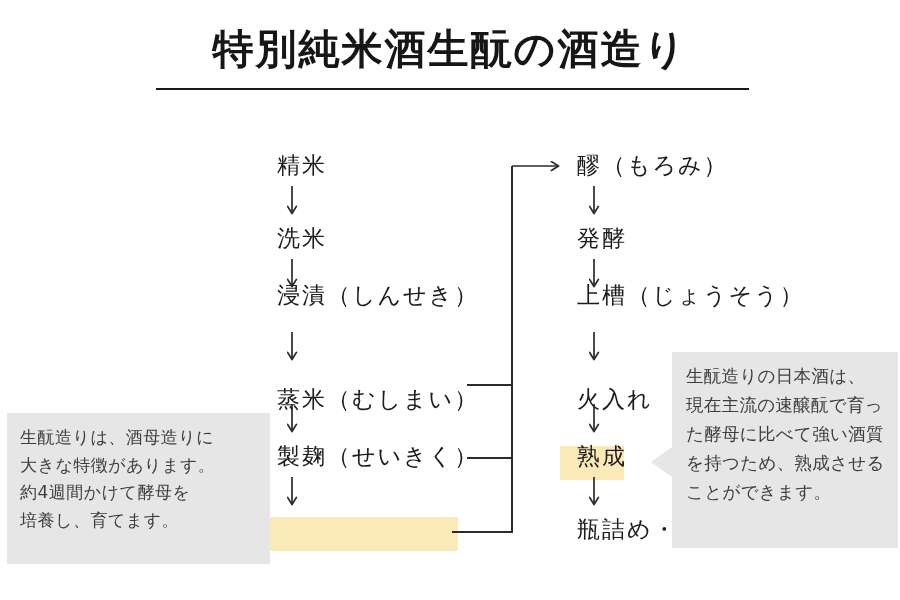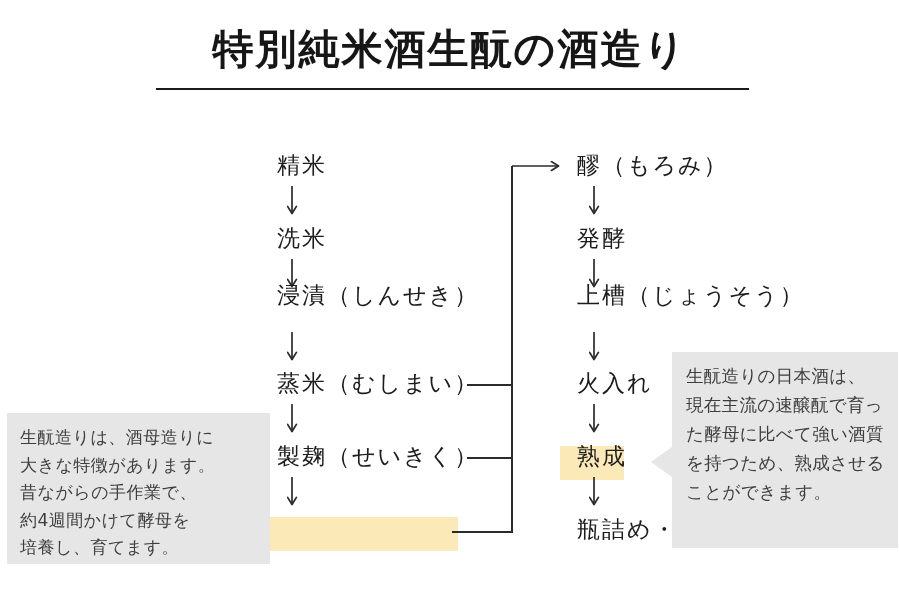--- a/index.html
+++ b/index.html
@@ -54,21 +54,21 @@
     line-height: 30px;
     letter-spacing: 2px;
     white-space: nowrap;
     color: var(--text);
   }
   .col-left { left: 277px; }
   .col-right { left: 577px; }
   .r0 { top: 150px; }
   .r1 { top: 223px; }
   .r2 { top: 280px; }
-  .r3 { top: 368px; }
+  .r3 { top: 384px; }
   .r4 { top: 441px; }
   .r5 { top: 514px; }
   .hl {
     position: absolute;
     background: var(--highlight);
   }
   .hl-shubo   { left: 248px; top: 517px; width: 210px; height: 34px; }
   .hl-jukusei { left: 560px; top: 446px; width: 64px;  height: 34px; }
   .callout {
     position: absolute;
@@ -152,21 +152,20 @@
   <div class="step col-right r0">醪（もろみ）</div>
   <div class="step col-right r1">発酵</div>
   <div class="step col-right r2">上槽（じょうそう）</div>
   <div class="step col-right r3">火入れ</div>
   <div class="step col-right r4">熟成</div>
   <div class="step col-right r5">瓶詰め・完成</div>
 
   <div class="callout callout-left">
     <div class="callout-line">生酛造りは、酒母造りに</div>
     <div class="callout-line">大きな特徴があります。</div>
-    <div class="callout-line">昔ながらの手作業で、</div>
     <div class="callout-line">約4週間かけて酵母を</div>
     <div class="callout-line">培養し、育てます。</div>
   </div>
   <div class="pointer pointer-right"></div>
 
   <div class="callout callout-right">
     <div class="callout-line">生酛造りの日本酒は、</div>
     <div class="callout-line">現在主流の速醸酛で育っ</div>
     <div class="callout-line">た酵母に比べて強い酒質</div>
     <div class="callout-line">を持つため、熟成させる</div>

